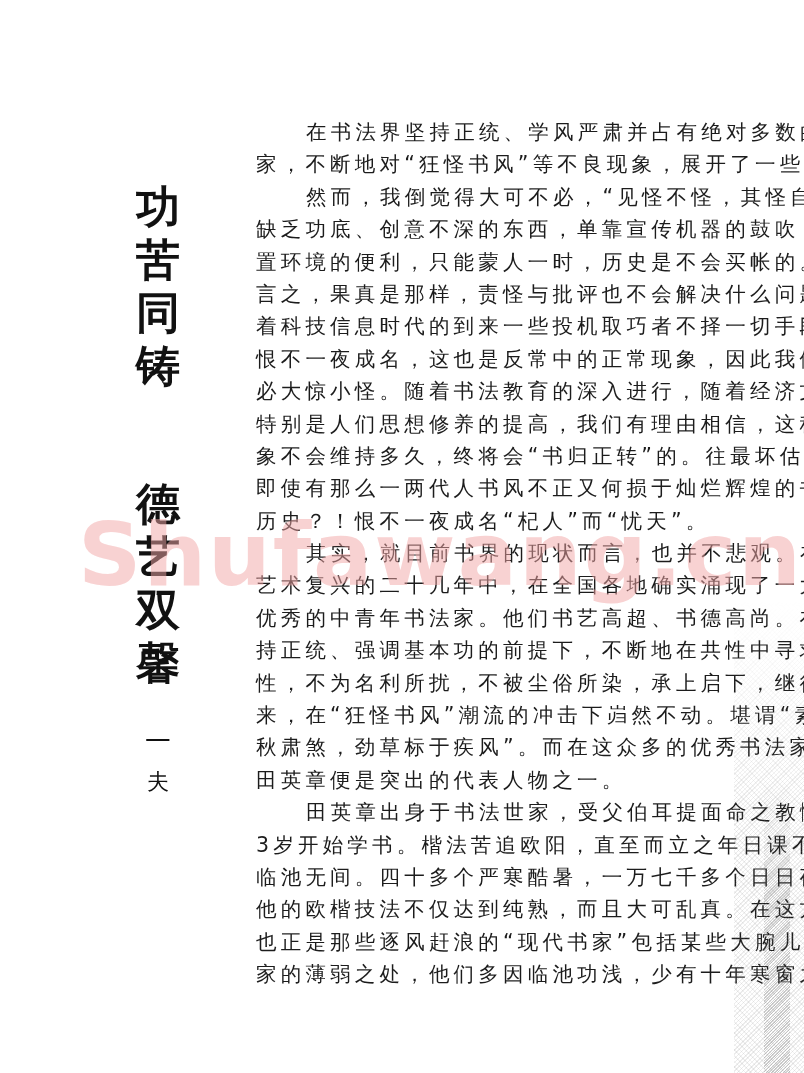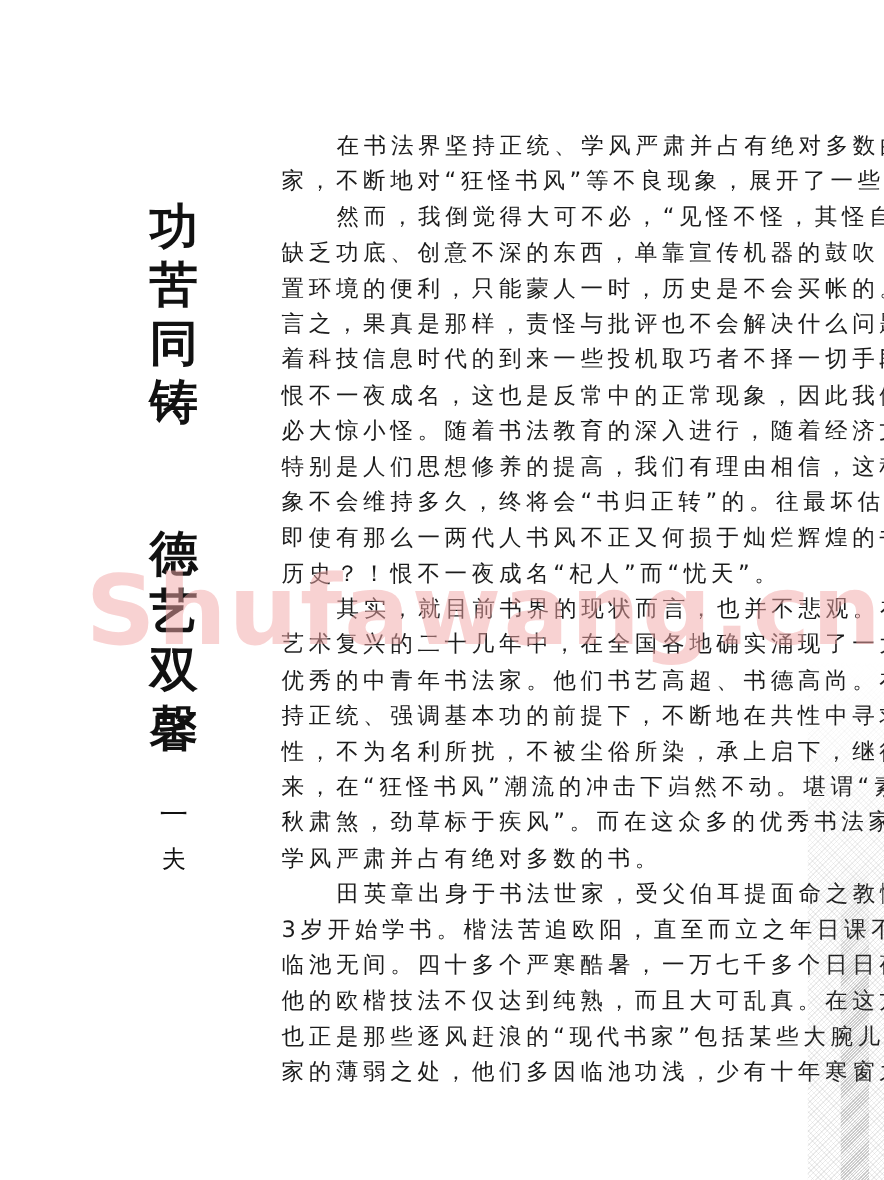--- a/index.html
+++ b/index.html
@@ -84,21 +84,21 @@
     <span class="line">象不会维持多久，终将会“书归正转”的。往最坏估计，</span>
     <span class="line">即使有那么一两代人书风不正又何损于灿烂辉煌的书法</span>
     <span class="line">历史？！恨不一夜成名“杞人”而“忧天”。</span>
     <span class="line indent">其实，就目前书界的现状而言，也并不悲观。在书法</span>
     <span class="line">艺术复兴的二十几年中，在全国各地确实涌现了一大批</span>
     <span class="line">优秀的中青年书法家。他们书艺高超、书德高尚。在坚</span>
     <span class="line">持正统、强调基本功的前提下，不断地在共性中寻求个</span>
     <span class="line">性，不为名利所扰，不被尘俗所染，承上启下，继往开</span>
     <span class="line">来，在“狂怪书风”潮流的冲击下岿然不动。堪谓“素</span>
     <span class="line">秋肃煞，劲草标于疾风”。而在这众多的优秀书法家中，</span>
-    <span class="line">学风严肃并占有绝对多数的书。</span>
+    <span class="line">田英章便是突出的代表人物之一。</span>
     <span class="line indent">田英章出身于书法世家，受父伯耳提面命之教悔，自</span>
     <span class="line">3岁开始学书。楷法苦追欧阳，直至而立之年日课不辍、</span>
     <span class="line">临池无间。四十多个严寒酷暑，一万七千多个日日夜夜，</span>
     <span class="line">他的欧楷技法不仅达到纯熟，而且大可乱真。在这方面，</span>
     <span class="line">也正是那些逐风赶浪的“现代书家”包括某些大腕儿书</span>
     <span class="line">家的薄弱之处，他们多因临池功浅，少有十年寒窗之苦，</span>
   </div>
 
   <div class="watermark">Shufawang.cn</div>
 

